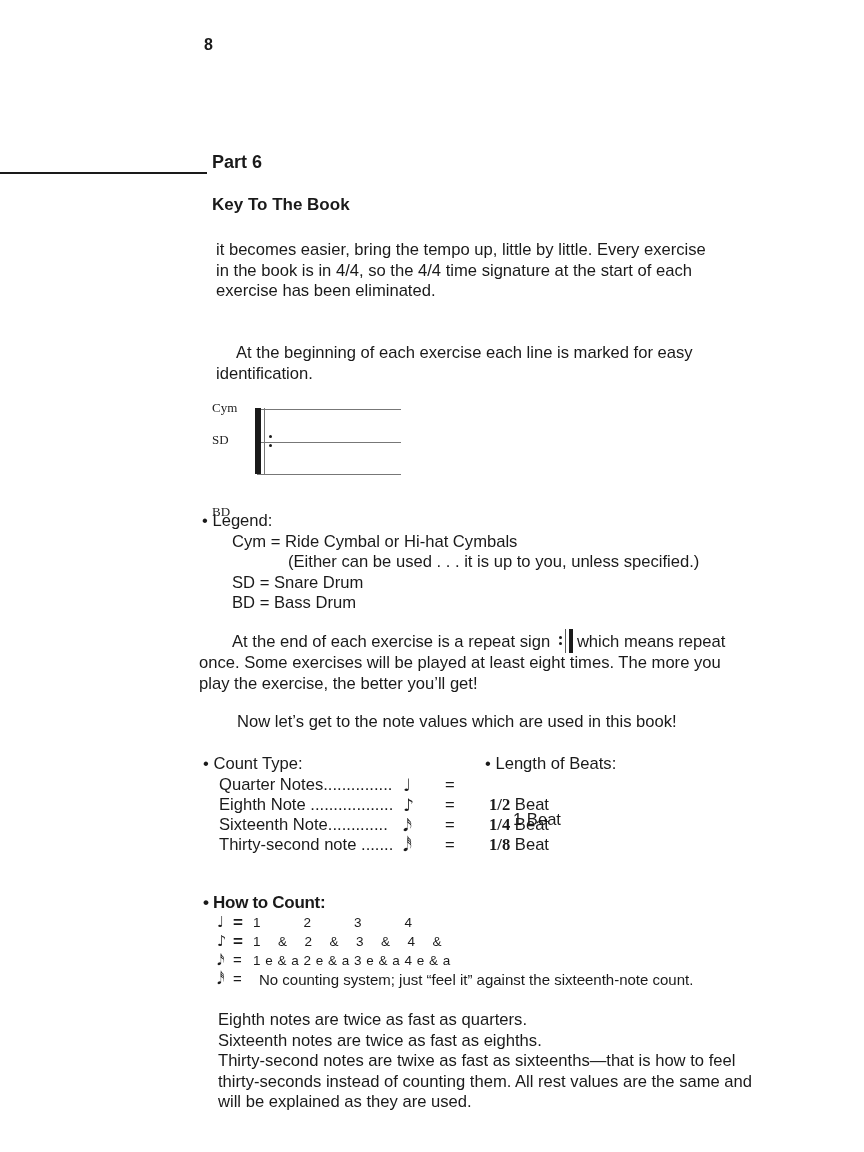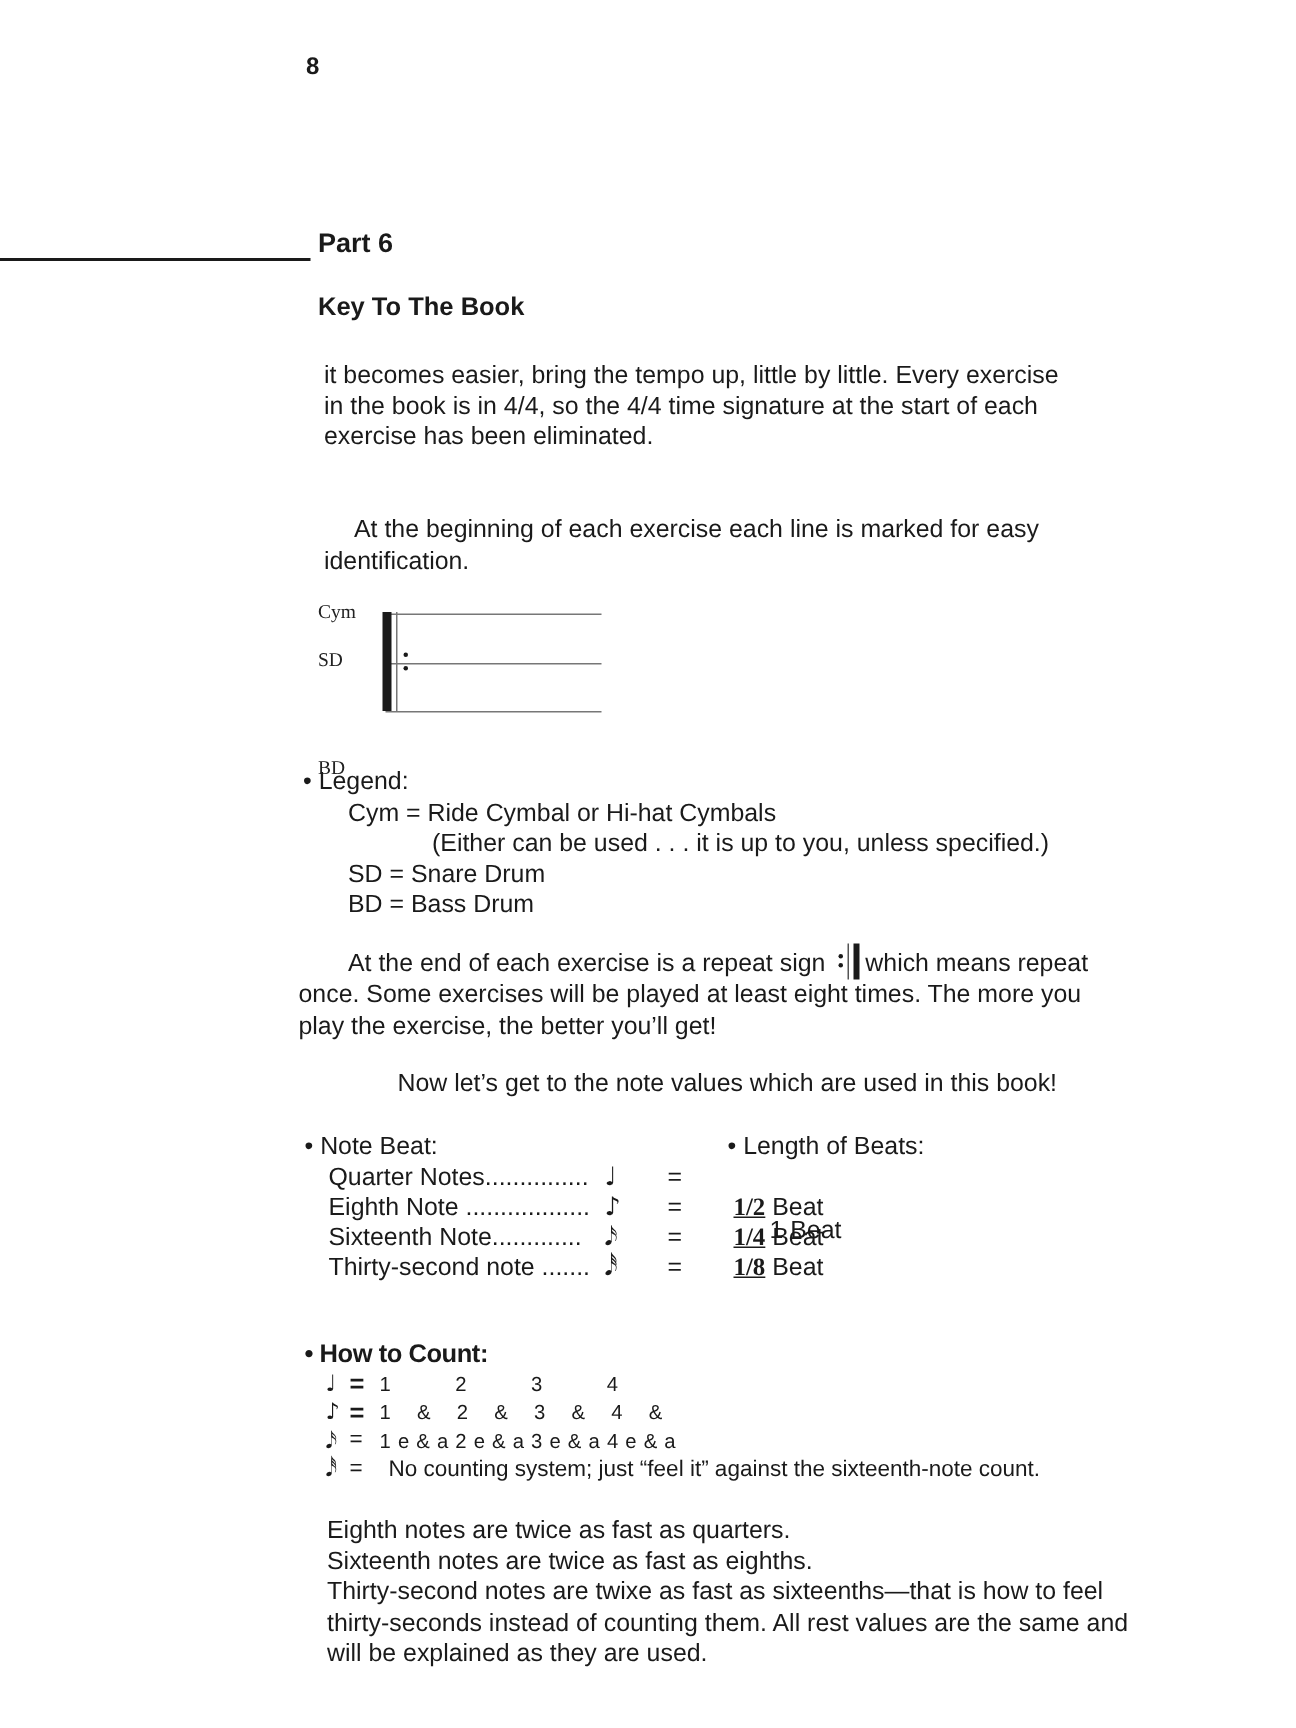--- a/index.html
+++ b/index.html
@@ -27,29 +27,29 @@
   .legend { left: 202px; top: 511px; width: 600px; }
   .legend .l1 { padding-left: 30px; }
   .legend .l2 { padding-left: 86px; }
 
   .p3 { left: 199px; top: 629px; width: 560px; }
   .repeat-sign { display: inline-block; position: relative; width: 18px; height: 24px; vertical-align: -6px; margin: 0 2px; }
   .repeat-sign .d { position: absolute; left: 2px; width: 3px; height: 3px; border-radius: 50%; background: #1a1a1a; }
   .repeat-sign .tn { position: absolute; left: 8px; top: 0; width: 1px; height: 24px; background: #555; }
   .repeat-sign .tk { position: absolute; left: 12px; top: 0; width: 4px; height: 24px; background: #1a1a1a; }
 
-  .p4 { left: 237px; top: 712px; margin-left: 28px; }
+  .p4 { left: 237px; top: 712px; }
 
   .notes { left: 203px; top: 754px; width: 600px; height: 110px; }
   .notes .row { position: absolute; left: 0; width: 600px; height: 20px; }
   .notes .nt { position: absolute; left: 16px; white-space: nowrap; }
   .notes .glyph { position: absolute; left: 200px; font-family: "DejaVu Sans", sans-serif; font-size: 17px; }
   .notes .eq { position: absolute; left: 242px; }
   .notes .len { position: absolute; left: 286px; white-space: nowrap; }
-  .notes .frac { font-family: "Liberation Serif", serif; font-weight: bold; text-decoration: underline; }
+  .notes .frac { font-family: "Liberation Serif", serif; font-weight: bold; }
   .notes .hdr-right { position: absolute; left: 282px; }
 
   .count { left: 203px; top: 893px; width: 620px; }
   .count .hdr { font-size: 17px; font-weight: bold; letter-spacing: -0.3px; }
   .count .crow { position: relative; height: 19px; font-size: 13.5px; }
   .count .cg { position: absolute; left: 14px; top: -1px; font-family: "DejaVu Sans", sans-serif; font-size: 15px; }
   .count .ceq { position: absolute; left: 30px; top: -1px; font-size: 17px; font-weight: bold; }
   .count .ctxt { position: absolute; left: 50px; top: 1px; white-space: pre; letter-spacing: 0.5px; }
   .count .ctxt.big { font-size: 15px; top: 0; letter-spacing: 0; left: 56px; }
 
@@ -104,21 +104,21 @@
       <span class="tk"></span>
     </span><span>which means repeat</span></span>
   <span class="line">once. Some exercises will be played at least eight times. The more you</span>
   <span class="line">play the exercise, the better you’ll get!</span>
 </div>
 
 <div class="abs body p4">Now let’s get to the note values which are used in this book!</div>
 
 <div class="abs body notes">
   <div class="row" style="top:0;">
-    <span style="position:absolute; left:0;">• Note Beat:</span>
+    <span style="position:absolute; left:0;">• Count Type:</span>
     <span class="hdr-right">• Length of Beats:</span>
   </div>
   <div class="row" style="top:21px;">
     <span class="nt">Quarter Notes...............</span>
     <span class="glyph">♩</span>
     <span class="eq">=</span>
     <span class="len" style="left:310px;margin-top:35px;"><span class="frac"></span><span>1 Beat</span></span>
   </div>
   <div class="row" style="top:41px;">
     <span class="nt">Eighth Note ..................</span>

